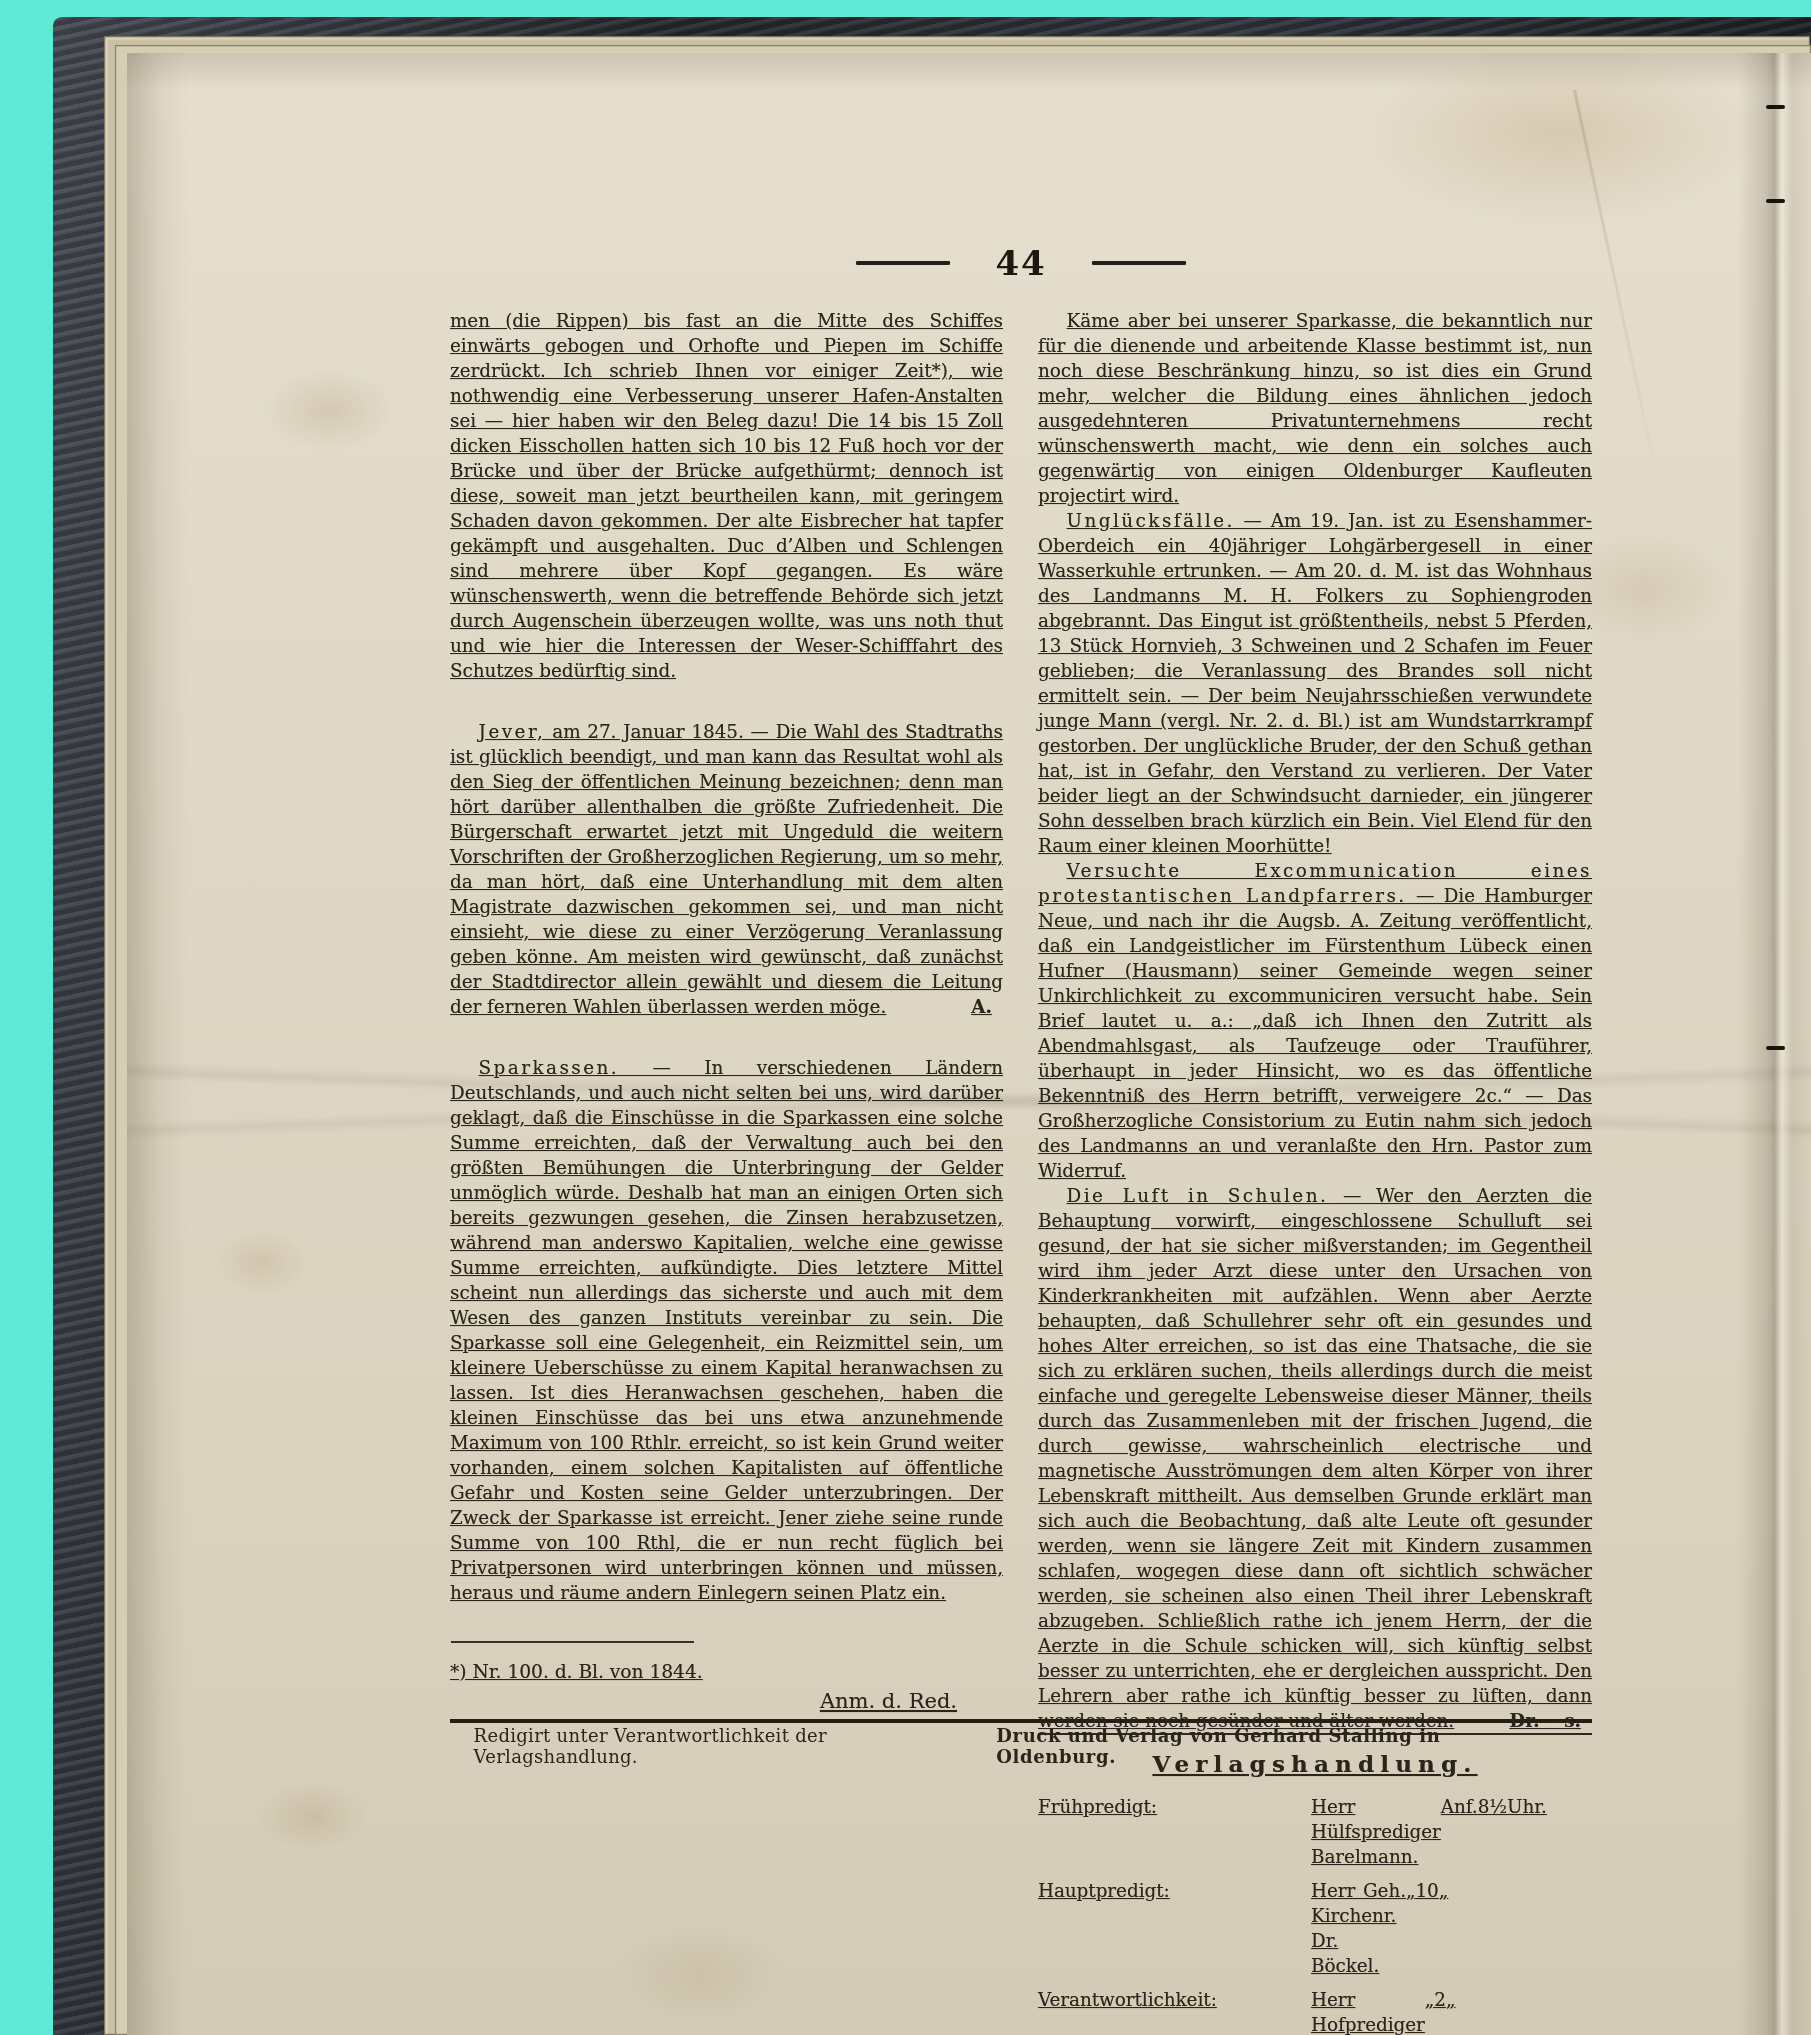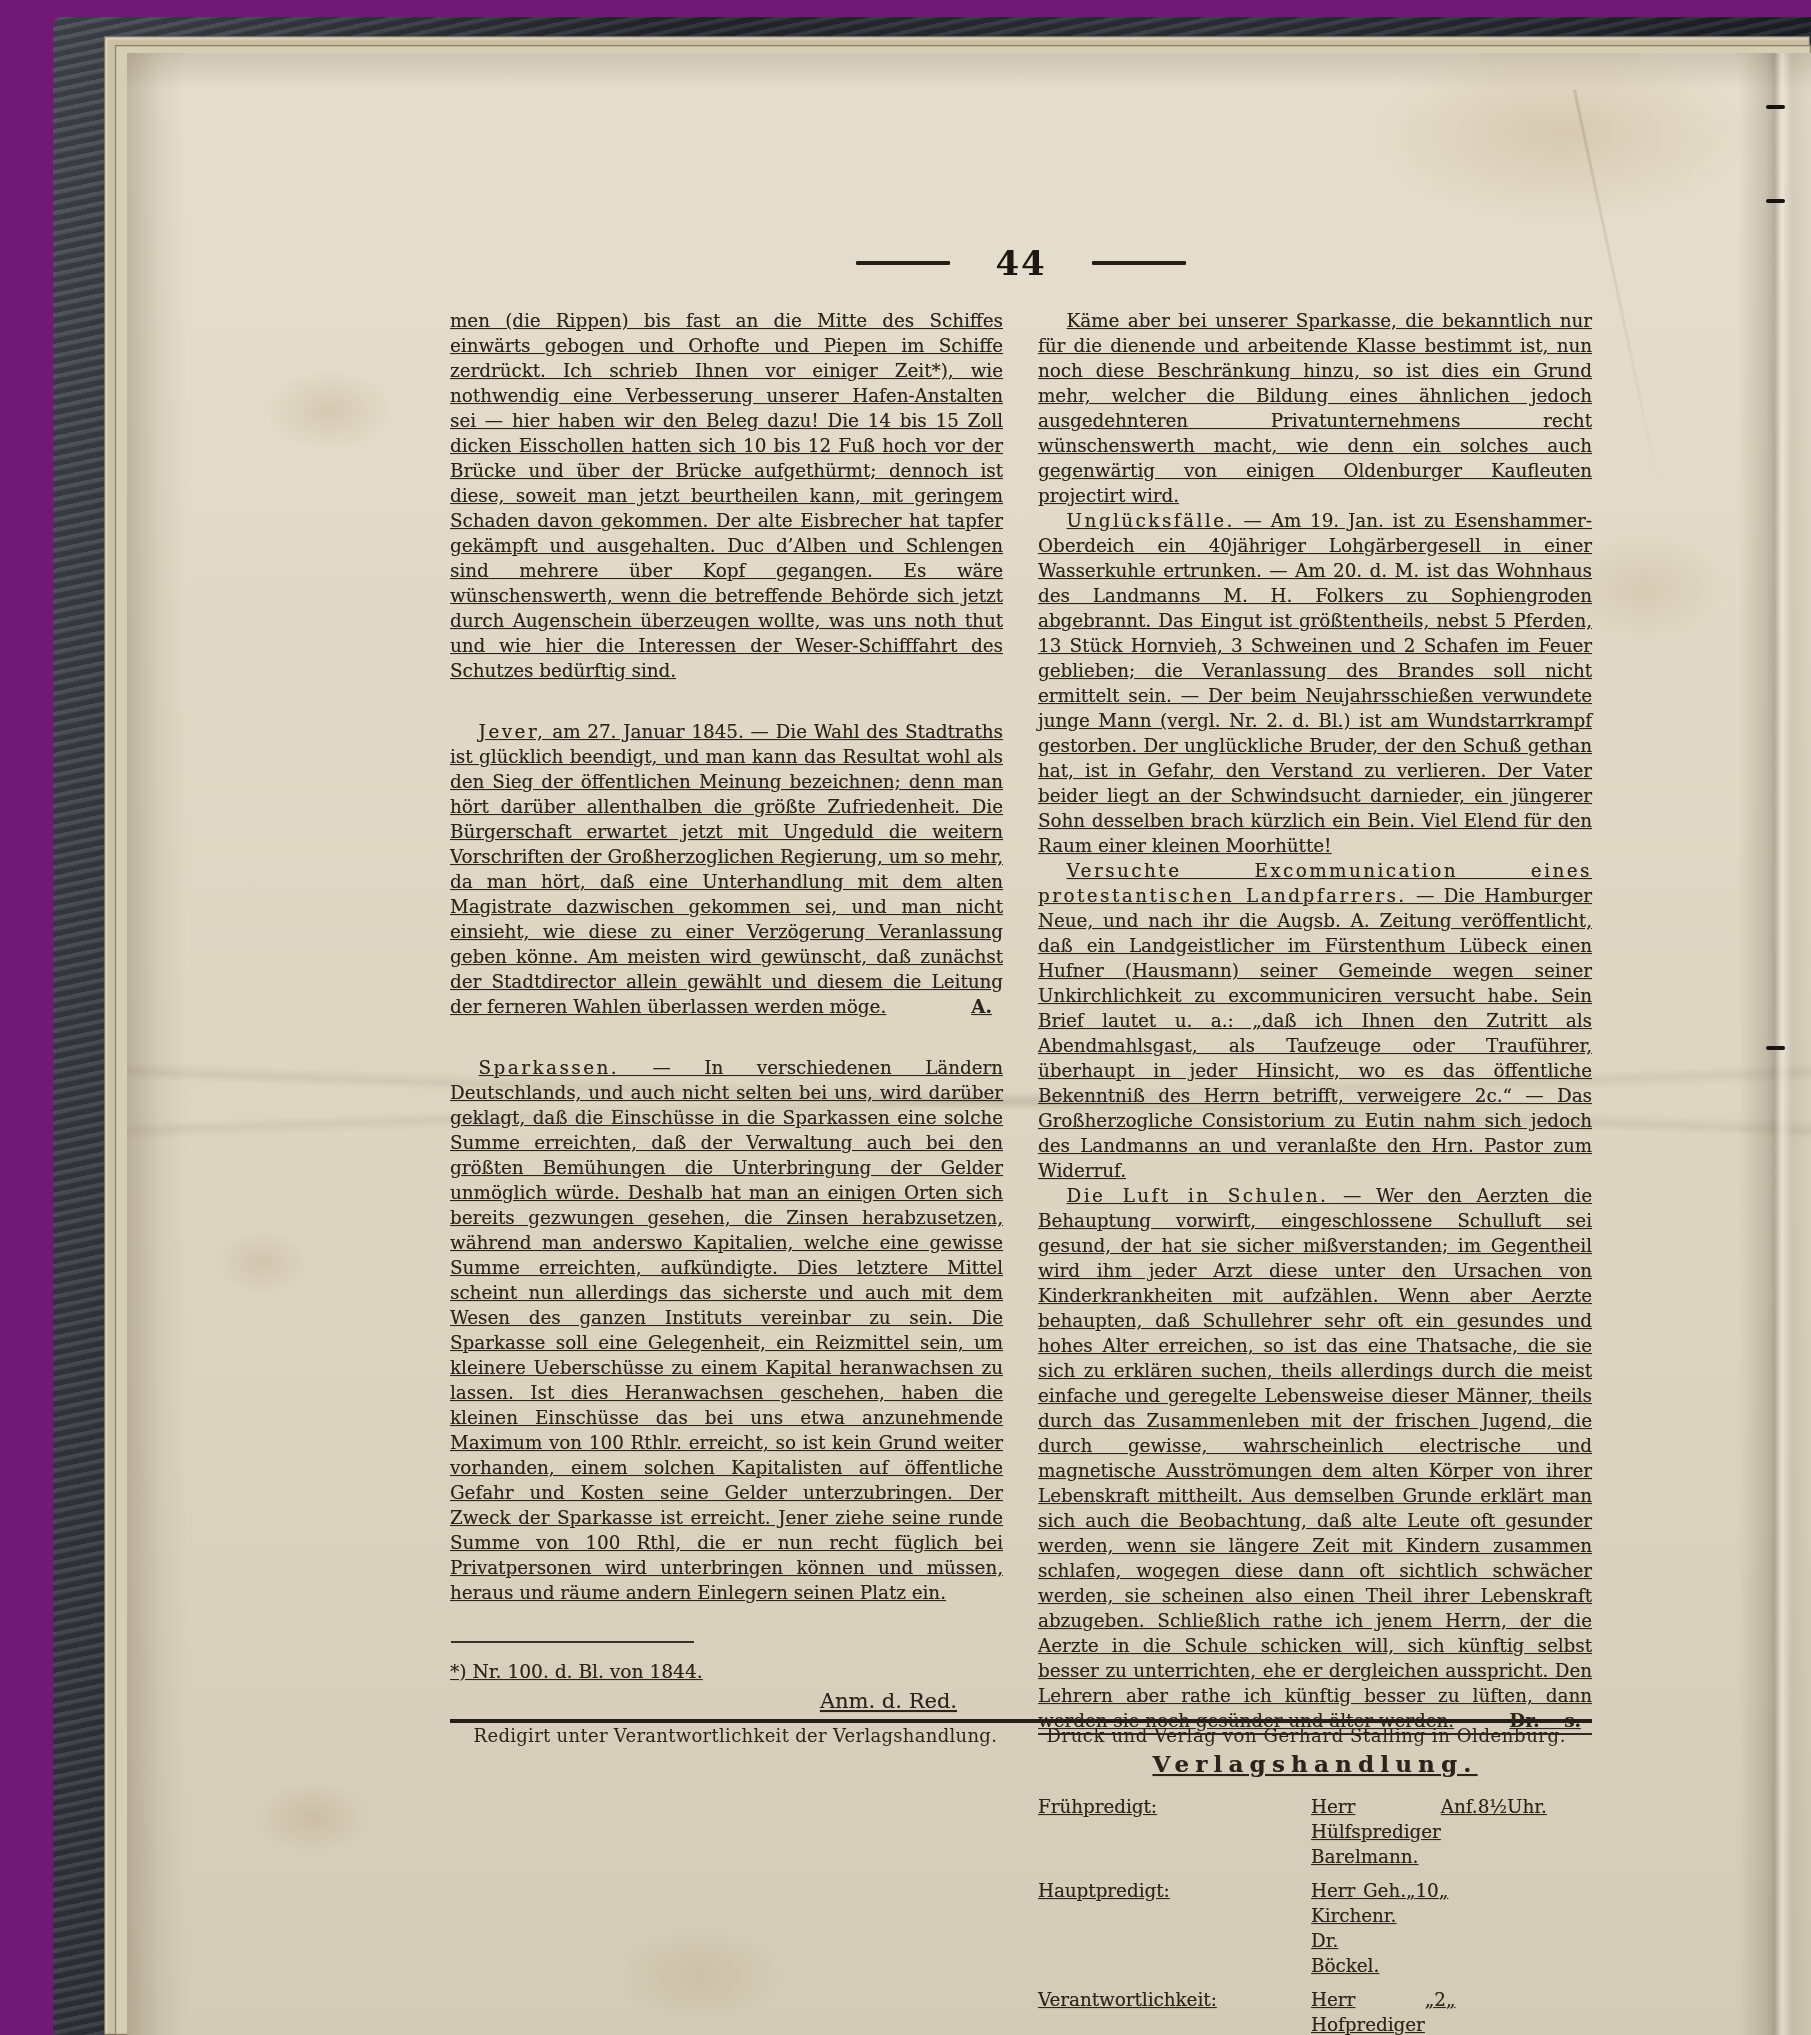--- a/index.html
+++ b/index.html
@@ -1,16 +1,16 @@
 <!DOCTYPE html>
 <html lang="de" style="font-size:10px"><head>
 <meta charset="utf-8">
 <style>
   html,body{margin:0;padding:0;background:#0b0a0e;}
-  .scene{position:relative;width:1811px;height:2035px;background:#701a75;overflow:hidden;
+  .scene{position:relative;width:1811px;height:2035px;background:#5eead4;overflow:hidden;
          font-family:"DejaVu Serif","Liberation Serif",serif;}
   
   .cover{position:absolute;left:53px;top:17.4px;right:0;bottom:0;border-radius:8.7px 0 0 0;
          background:
            repeating-linear-gradient(168deg,rgba(255,255,255,0.06) 0 3.1px,rgba(0,0,0,0.18) 5.6px 10px),
            linear-gradient(100deg,#474b54,#26292f 30%,#32363e 55%,#1e2127 85%);}
   
   .sheets-a{position:absolute;left:104px;top:36px;right:1.2px;bottom:0;background:#c9c0a6;
             box-shadow:inset 0 0 0 1.2px #7d755c, inset 3.7px 3.7px 0 0 #d8d0b8;}
   .sheets-b{position:absolute;left:115px;top:45px;right:0;bottom:0;background:#d5cdb4;
@@ -57,21 +57,21 @@
 
   .kirchen{text-indent:0;}
   .kirchen-rule{width:100%;height:1.9px;background:#2e2820;margin:0 0 16px 0;}
   .kirchen-title{text-align:center;font-size:23px;font-weight:bold;letter-spacing:6.2px;margin:0 0 18.6px 0;}
   .kirchen-row{display:grid;grid-template-columns:273px 1fr 186px;align-items:baseline;font-size:18.3px;margin:0 0 8.7px 0;}
   .kirchen-time{display:flex;}
 
   .imprint-rule{width:100%;height:3.7px;background:#241f16;margin:5px 0 0 0;}
   .imprint-row{display:flex;align-items:baseline;margin-top:2px;font-size:18px;letter-spacing:0.3px;}
   .imprint-left{margin-left:23.6px;}
-  .imprint-right{margin-left:auto;margin-right:26px;font-weight:normal;letter-spacing:0.6px;text-align:right;}
+  .imprint-right{margin-left:auto;margin-right:26px;font-weight:bold;letter-spacing:0.6px;}
 </style>
 </head>
 <body>
 
 <div class="scene">
   <div class="cover"></div>
   <div class="sheets-a"></div>
   <div class="sheets-b"></div>
 
   <div class="page">

